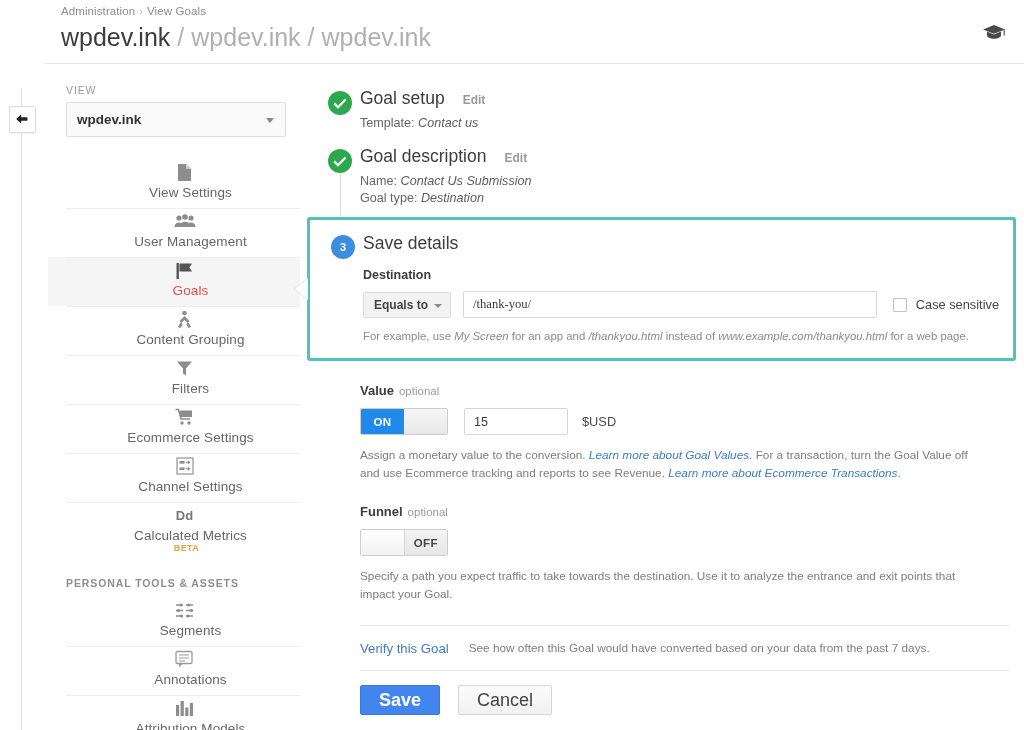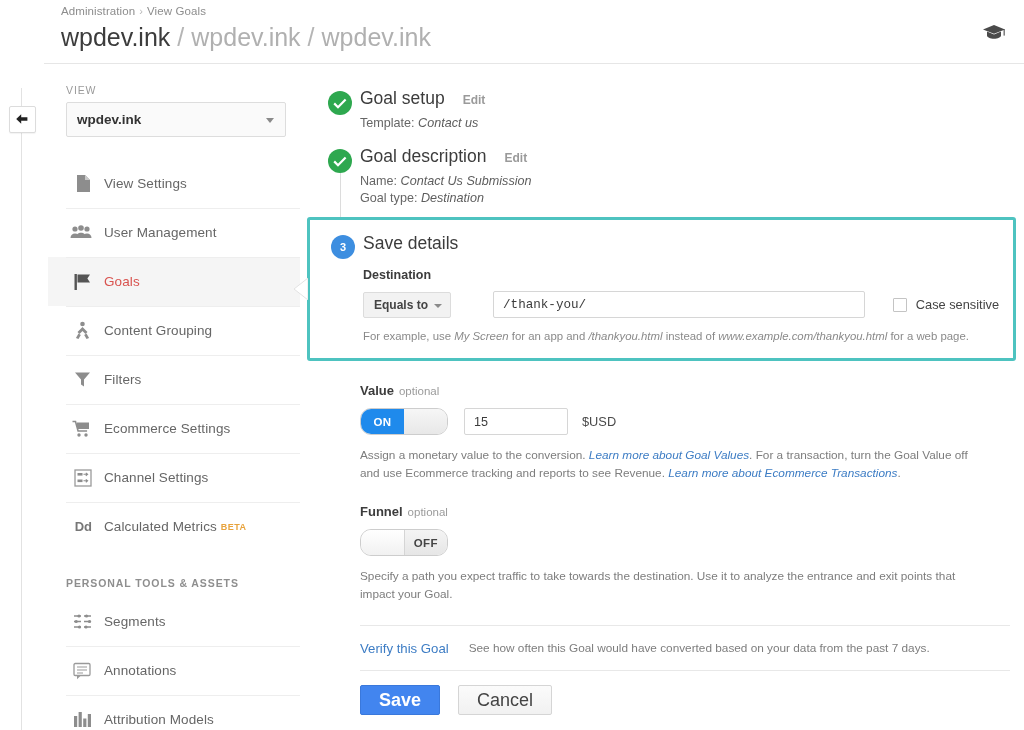--- a/index.html
+++ b/index.html
@@ -72,28 +72,28 @@
     cursor: pointer; position: relative;
   }
   .view-select .vs-text { font-size: 13.5px; font-weight: bold; color: #333; }
   .caret { position:absolute; right: 11px; top: 15px;
     width:0;height:0;border-left:4.5px solid transparent;border-right:4.5px solid transparent;
     border-top:5px solid #8a8a8a; }
 
   .nav { margin-top: 22px; }
   .nav-item {
     height: 49px; display: flex; align-items: center;
-    padding-left: 18px; cursor: pointer; position: relative;
+    padding-left: 18px; cursor: pointer; position: relative; flex-direction: column;
   }
   .nav-item + .nav-item::before {
     content:""; position:absolute; left:18px; right:0; top:0; height:1px; background:#eeeeee;
   }
   .nav-item.active { background: #f5f5f5; }
   .nav-item.active::before { background:#eeeeee; }
-  .nav-icon { width: 26px; display:flex; align-items:center; justify-content:flex-end; flex:0 0 26px; }
+  .nav-icon { width: 26px; display:flex; align-items:center; justify-content:center; flex:0 0 26px; }
   .nav-label { font-size: 13.5px; color: #666; margin-left: 12px; letter-spacing:.1px; }
   .nav-item.active .nav-label { color: #d9534f; }
   .badge-beta { font-size: 9px; color: #e8a33d; font-weight: bold; letter-spacing:.4px; margin-left:4px; }
   .nav-icon-text { font-size: 13px; font-weight: bold; color:#777; font-family:"Liberation Sans",sans-serif; }
 
   .section-head {
     margin: 26px 0 8px 18px; font-size: 10.5px; color: #8e8e8e;
     letter-spacing: .9px; font-weight: bold;
   }
 
@@ -128,49 +128,49 @@
 
   
   .details-box {
     position: relative; margin: 10px 8px 0 7px;
     border: 3px solid #4ec3c0; border-radius: 3px; background: #fff;
     padding: 13px 0 14px 0;
   }
   .details-inner { padding-left: 53px; padding-right: 14px; position:relative; }
   .details-box .step-dot { left: 21px; top: 2px; }
   .dest-label { font-size: 12.5px; font-weight: bold; color: #3c3c3c; margin-top: 14px; }
-  .dest-row { display: flex; align-items: center; margin-top: 9px; gap: 12px; }
+  .dest-row { display: flex; align-items: center; margin-top: 9px; }
   .match-select {
     height: 26px; min-width: 82px; background: #f2f2f2; border: 1px solid #dcdcdc;
     border-radius: 2px; display:flex; align-items:center; padding: 0 22px 0 10px;
     font-size: 12px; color: #444; font-weight: bold; position: relative; cursor: pointer;
   }
   .match-select .caret2 {
     position:absolute; right:8px; top:11px; width:0;height:0;
     border-left:4px solid transparent;border-right:4px solid transparent;border-top:4.5px solid #8a8a8a;
   }
   .dest-input {
-    flex: 1; height: 27px; margin-left: 30px; border: 1px solid #d6d6d6; border-radius: 2px;
+    flex: 1; height: 27px; margin-left: 12px; border: 1px solid #d6d6d6; border-radius: 2px;
     padding: 12px 9px; font-size: 12.6px; color: #3c3c3c; background:#fff;
-    font-family:Liberation Mono, monospace;
+    font-family:Liberation Serif, serif;
   }
   .cs-wrap { display:flex; align-items:center; margin-left: 16px; white-space:nowrap; }
   .cs-box { width: 14px; height: 14px; border: 1px solid #c4c4c4; border-radius: 1px; background:#fff; cursor:pointer; }
   .cs-label { font-size: 12.8px; color: #444; margin-left: 9px; }
   .dest-hint { font-size: 11.4px; color: #8a8a8a; margin-top: 11px; line-height: 15px; }
   .dest-hint i { }
 
   
   .sec { padding: 0 14px 0 60px; }
   .sec-title { margin-top: 22px; font-size: 13px; color: #3c3c3c; font-weight: bold; }
   .sec-title .opt { font-weight: normal; color: #9b9b9b; font-size: 11.5px; margin-left: 5px; }
   .ctl-row { display:flex; align-items:center; margin-top: 10px; }
 
   .toggle {
-    width: 88px; height: 27px; border: 1px solid #cdcdcd; border-radius: 11px;
+    width: 88px; height: 27px; border: 1px solid #cdcdcd; border-radius: 2px;
     display:flex; overflow:hidden; cursor:pointer; background:#fff;
   }
   .toggle .half { flex:1; display:flex; align-items:center; justify-content:center;
     font-size: 11.5px; font-weight: bold; letter-spacing:.4px; }
   .toggle.on .half.left { background:#1f8aec; color:#fff; }
   .toggle.on .half.right { background: linear-gradient(#f6f6f6,#e8e8e8); }
   .toggle.off .half.left { background: linear-gradient(#ffffff,#f1f1f1); border-right:1px solid #d5d5d5; }
   .toggle.off .half.right { background: linear-gradient(#f4f4f4,#e6e6e6); color:#444; }
 
   .val-input {

